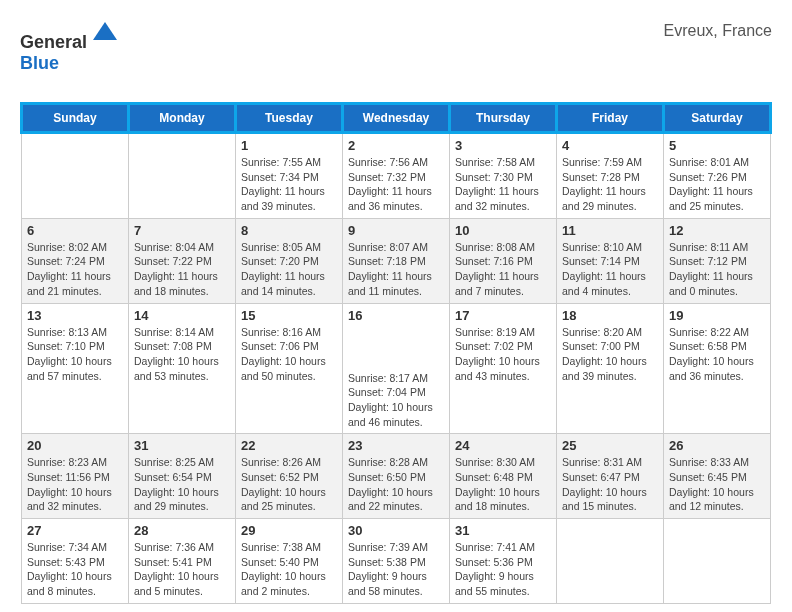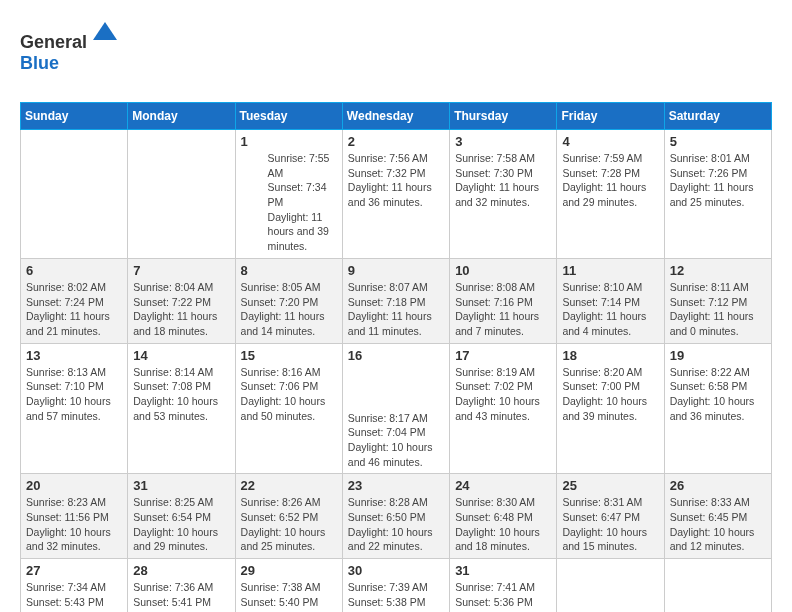--- a/index.html
+++ b/index.html
@@ -50,24 +50,24 @@
     }
     .calendar-table {
       width: 100%;
       border-collapse: collapse;
       font-size: 11px;
     }
     .calendar-table thead tr th {
       background-color: #1a6fc4;
       color: #fff;
       padding: 6px 4px;
-      text-align: left;
+      text-align: center;
       font-size: 12px;
       font-weight: bold;
-      border: 1px solid #0ea5e9;
+      border: 3px solid #0ea5e9;
     }
     .calendar-table tbody tr td {
       border: 1px solid #ccc;
       padding: 4px 5px;
       vertical-align: top;
       min-height: 80px;
       width: 107px;
     }
     .calendar-table tbody tr:nth-child(odd) {
       background-color: #fff;
@@ -97,20 +97,21 @@
 <div class="header-section">
   <div class="logo">
     <div>
       <span class="logo-text-general">General</span><svg class="logo-icon" viewBox="0 0 28 28">
           <polygon points="14,2 26,20 2,20" fill="#1a6fc4"></polygon>
         </svg><br>
       <span class="logo-text-blue">Blue</span>
     </div>
   </div>
   <div class="title-section">
+    <div class="location-title">Evreux, France</div>
   </div>
 </div>
 
 <table class="calendar-table">
   <thead>
     <tr>
     <th>Sunday</th>
         <th>Monday</th>
         <th>Tuesday</th>
         <th>Wednesday</th>
@@ -118,21 +119,21 @@
         <th>Friday</th>
         <th>Saturday</th>
       </tr>
   </thead>
   <tbody id="calendar-body">
   <tr>
         <td class="empty-cell"></td>
         <td class="empty-cell"></td>
         <td>
           <span class="day-number">1</span>
-          <div class="day-info" style="white-space: pre-line; margin-left: 27px;">Sunrise: 7:55 AM
+          <div class="day-info" style="white-space: pre-line;">Sunrise: 7:55 AM
 Sunset: 7:34 PM
 Daylight: 11 hours and 39 minutes.</div>
         </td>
         <td>
           <span class="day-number">2</span>
           <div class="day-info" style="white-space: pre-line;">Sunrise: 7:56 AM
 Sunset: 7:32 PM
 Daylight: 11 hours and 36 minutes.</div>
         </td>
         <td>

